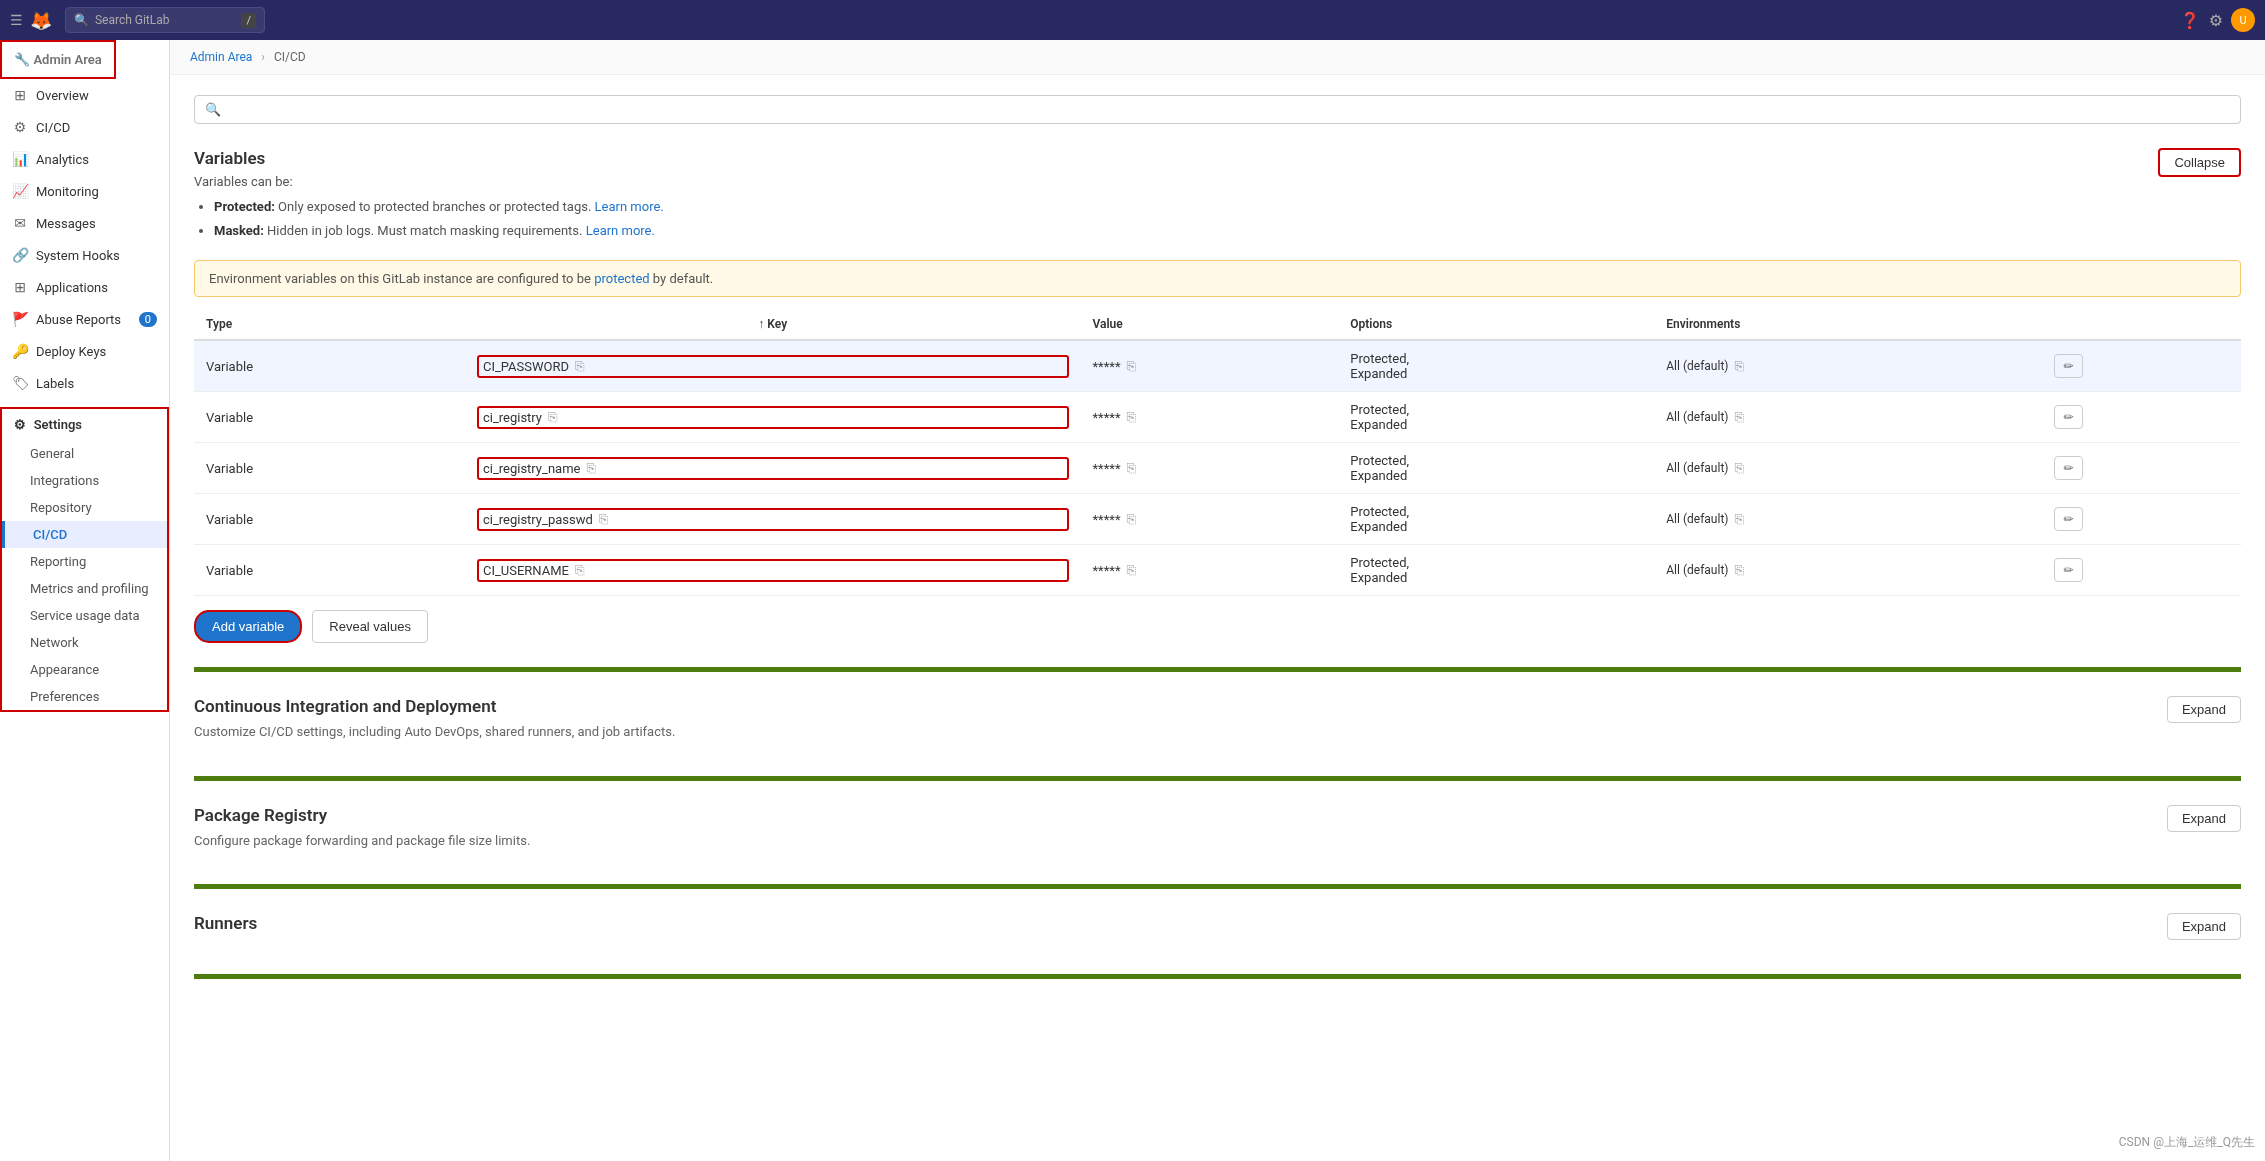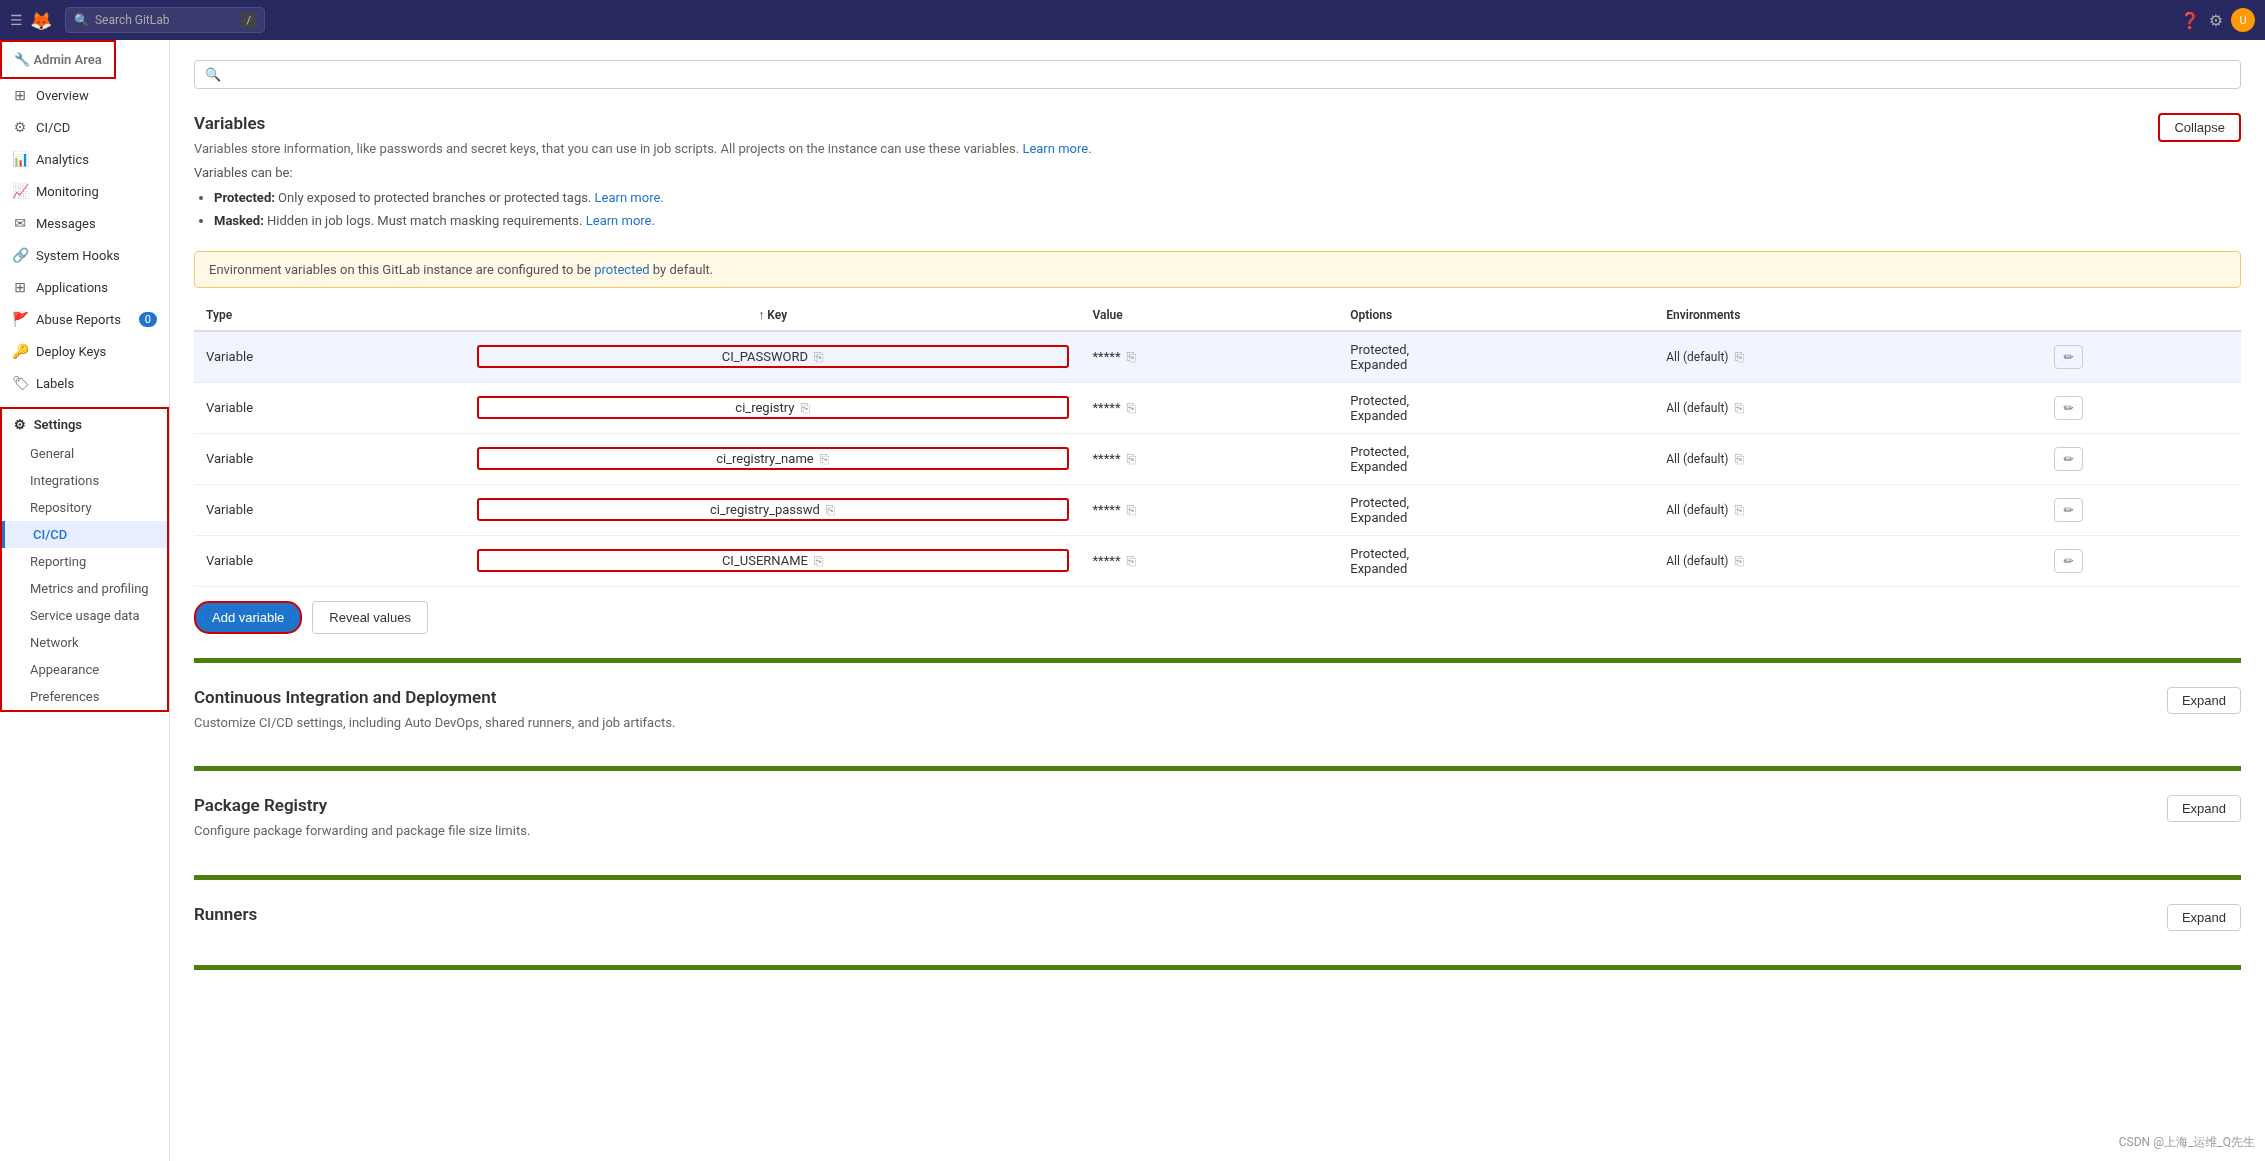--- a/index.html
+++ b/index.html
@@ -215,21 +215,20 @@
       padding: 4px 8px;
       cursor: pointer;
       color: #666;
       font-size: 12px;
     }
     .ci-password-row { background: #f0f5ff; }
     .key-box {
       border: 2px solid #c00;
       padding: 2px 4px;
       border-radius: 3px;
-      justify-content: center;
     }
 
     
     .var-actions { display: flex; gap: 10px; margin-top: 14px; }
     .add-var-btn {
       background: #1f75cb;
       color: #fff;
       border: none;
       border-radius: 15px;
       padding: 7px 16px;
@@ -345,35 +344,36 @@
       <a class="sidebar-sub-item">Metrics and profiling</a>
       <a class="sidebar-sub-item">Service usage data</a>
       <a class="sidebar-sub-item">Network</a>
       <a class="sidebar-sub-item">Appearance</a>
       <a class="sidebar-sub-item">Preferences</a>
     </div>
   </aside>
 
   <main class="main">
 
+    <div class="breadcrumb">
+      <a>Admin Area</a>
+      <span class="breadcrumb-sep">›</span>
+      <span>CI/CD</span>
+    </div>
 
     <div class="content-area">
 
       <div class="search-page-bar">
         <span>🔍</span>
       </div>
 
       <div class="section">
         <div class="section-header">
           <div>
             <div class="section-title">Variables</div>
-            <div class="section-desc">
-              <span>Variables store information, like passwords and secret keys, that you can use in job scripts. All projects on the instance can use these variables.</span>
-              <a>Learn more.</a>
-            </div>
             <div style="font-size:13px;color:#555;margin-top:6px;">Variables can be:</div>
             <ul class="bullet-list">
               <li><strong>Protected:</strong> Only exposed to protected branches or protected tags. <a>Learn more.</a></li>
               <li><strong>Masked:</strong> Hidden in job logs. Must match masking requirements. <a>Learn more.</a></li>
             </ul>
           </div>
           <button class="collapse-btn">Collapse</button>
         </div>
 
         <div class="info-banner">

